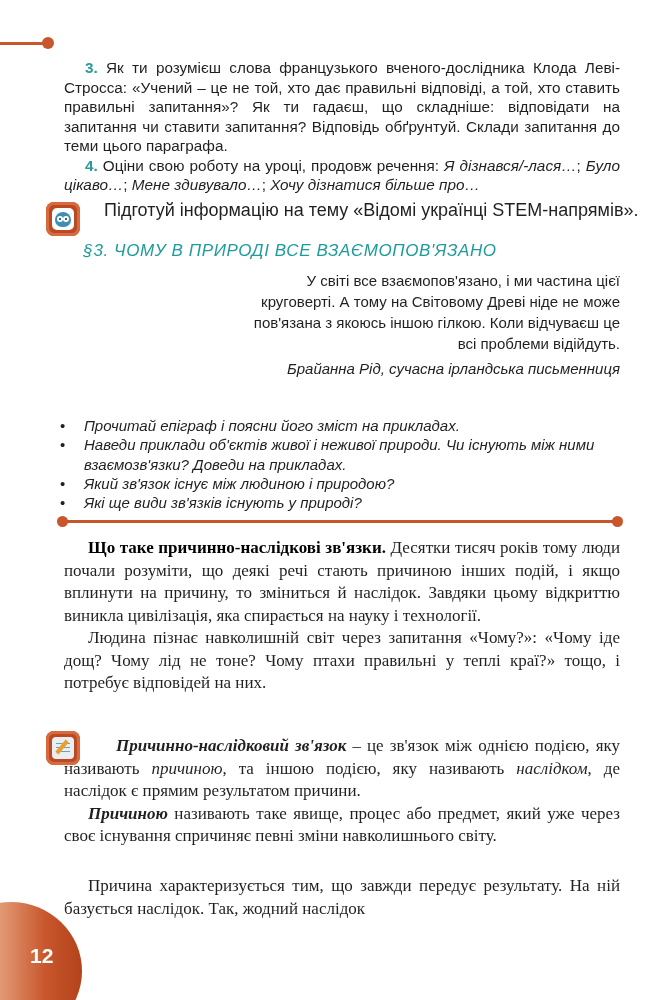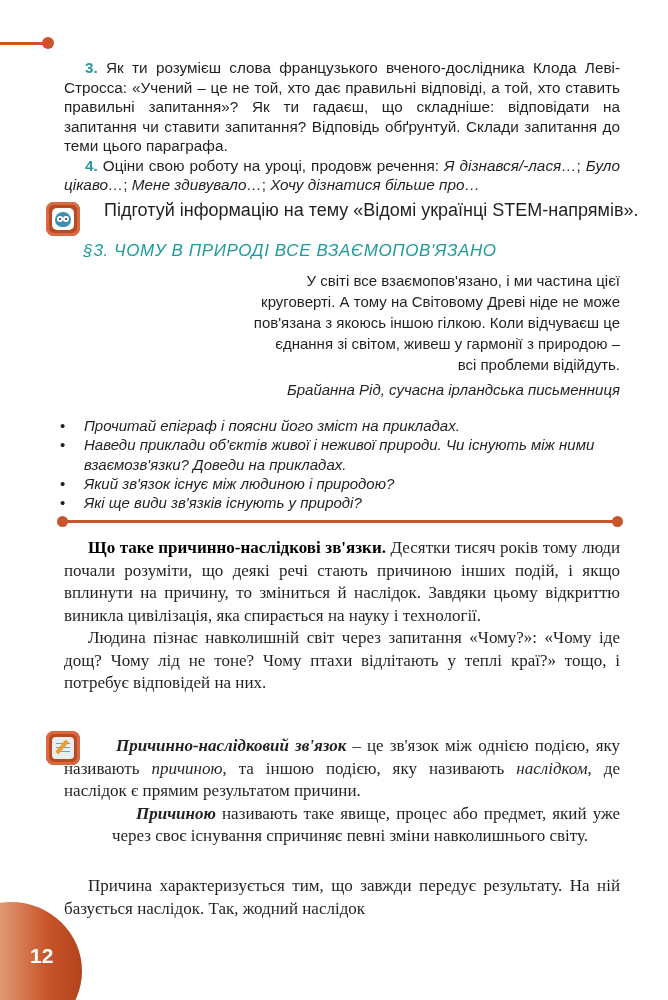--- a/index.html
+++ b/index.html
@@ -42,21 +42,21 @@
   .subhead { color:#000000; font-weight:bold; }
 
   .pencil-icon { left:46px; top:731px; width:34px; height:34px; border-radius:8px; background:#b94a22; box-shadow: inset 0 0 0 3px #d9693f; }
   .pencil-inner { position:absolute; left:6px; top:6px; width:22px; height:22px; border-radius:4px; background:#e9eef2; }
   .pencil-inner::before { content:""; position:absolute; left:4px; top:6px; width:14px; height:1px; background:#7a9bb5; box-shadow:0 4px 0 #7a9bb5, 0 8px 0 #7a9bb5; }
   .pencil-inner::after { content:""; position:absolute; left:8px; top:2px; width:4px; height:16px; background:#e8a02a; transform:rotate(40deg); }
 
   .def-text { left:64px; top:735px; width:556px; font-size:17px; line-height:22.5px; text-align:justify; }
   .def-text p { margin:0; }
   .def-first { text-indent:52px; }
-  .def-text .indent { text-indent:24px;margin-left:48px; }
+  .def-text .indent { text-indent:24px; }
   .bi { font-weight:bold; font-style:italic; }
 
   .page-badge { left:-60px; top:902px; width:142px; height:138px; border-radius:50%; background: linear-gradient(90deg, #f3d6c3 0%, #e39f7a 40%, #c8552b 75%, #b3431c 100%); }
   .page-num { left:30px; top:944px; font-size:21px; color:#ffffff; font-weight:bold; }
 </style>
 </head>
 <body>
 
 <div class="abs top-rule"></div>
 <div class="abs top-dot"></div>
@@ -75,39 +75,38 @@
     </div>
 </div>
 <div class="abs stem-text sans">Підготуй інформацію на тему «Відомі українці STEM-напрямів».</div>
 
 <div class="abs section-title sans">§3. ЧОМУ В ПРИРОДІ ВСЕ ВЗАЄМОПОВ'ЯЗАНО</div>
 
 <div class="abs epigraph sans">
   <p>У світі все взаємопов'язано, і ми частина цієї</p>
   <p>круговерті. А тому на Світовому Древі ніде не може</p>
   <p>пов'язана з якоюсь іншою гілкою. Коли відчуваєш це</p>
-  <p>єднання зі світом, живеш у гармонії з природою –</p>
   <p>всі проблеми відійдуть.</p>
   <p class="epi-author">Брайанна Рід, сучасна ірландська письменниця</p>
 </div>
 
 <ul class="abs bullets sans">
   <li>Прочитай епіграф і поясни його зміст на прикладах.</li>
   <li>Наведи приклади об'єктів живої і неживої природи. Чи існують між ними взаємозв'язки? Доведи на прикладах.</li>
   <li>Який зв'язок існує між людиною і природою?</li>
   <li>Які ще види зв'язків існують у природі?</li>
 </ul>
 
 <div class="abs mid-rule"></div>
 <div class="abs mid-dot-l"></div>
 <div class="abs mid-dot-r"></div>
 
 <div class="abs body-text serif" style="top:537px">
   <p><span class="subhead">Що таке причинно-наслідкові зв'язки.</span><span> Десятки тисяч років тому люди почали розуміти, що деякі речі стають причиною інших подій, і якщо вплинути на причину, то зміниться й наслідок. Завдяки цьому відкриттю виникла цивілізація, яка спирається на науку і технології.</span></p>
-  <p>Людина пізнає навколишній світ через запитання «Чому?»: «Чому іде дощ? Чому лід не тоне? Чому птахи відлітають у теплі краї?» тощо, і потребує відповідей на них.</p>
+  <p>Людина пізнає навколишній світ через запитання «Чому?»: «Чому іде дощ? Чому лід не тоне? Чому птахи правильні у теплі краї?» тощо, і потребує відповідей на них.</p>
 </div>
 
 <div class="abs pencil-icon">
     <div class="pencil-inner"></div>
   </div>
 
 <div class="abs def-text serif">
   <p class="def-first"><span class="bi">Причинно-наслідковий зв'язок</span><span> – це зв'язок між однією подією, яку називають </span><span class="it">причиною</span><span>, та іншою подією, яку називають </span><span class="it">наслідком</span><span>, де наслідок є прямим результатом причини.</span></p>
   <p class="indent"><span class="bi">Причиною</span><span> називають таке явище, процес або предмет, який уже через своє існування спричиняє певні зміни навколишнього світу.</span></p>
 </div>

